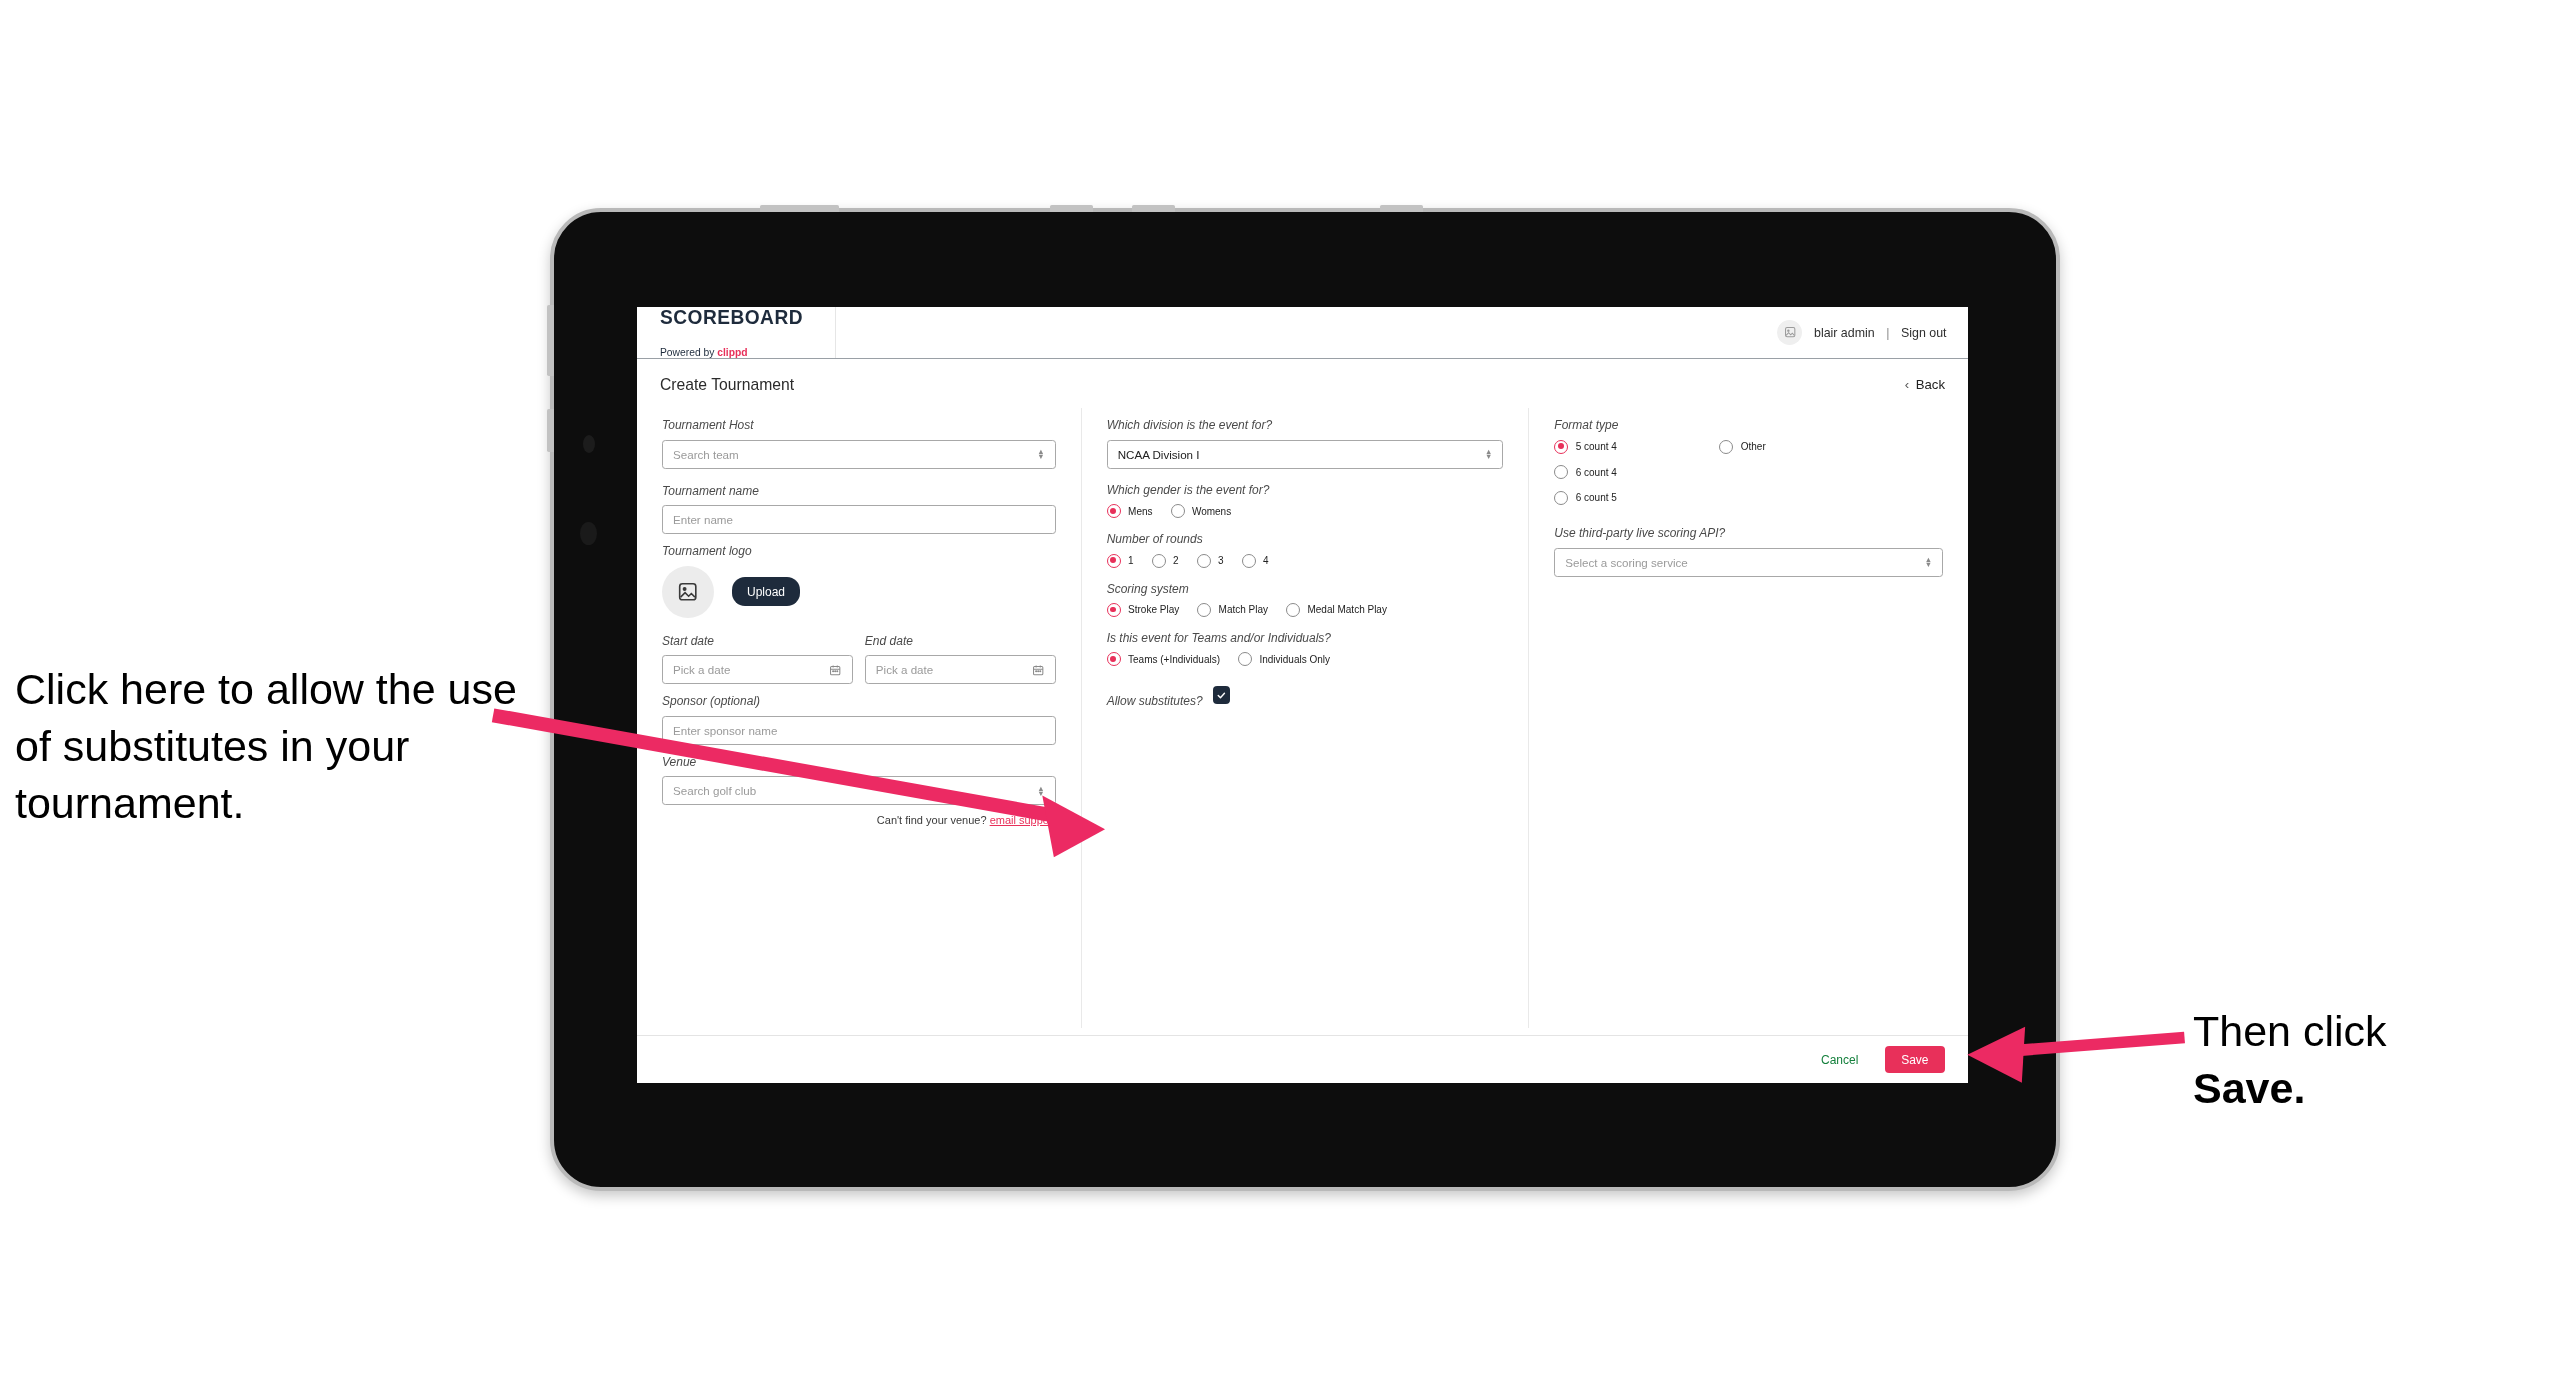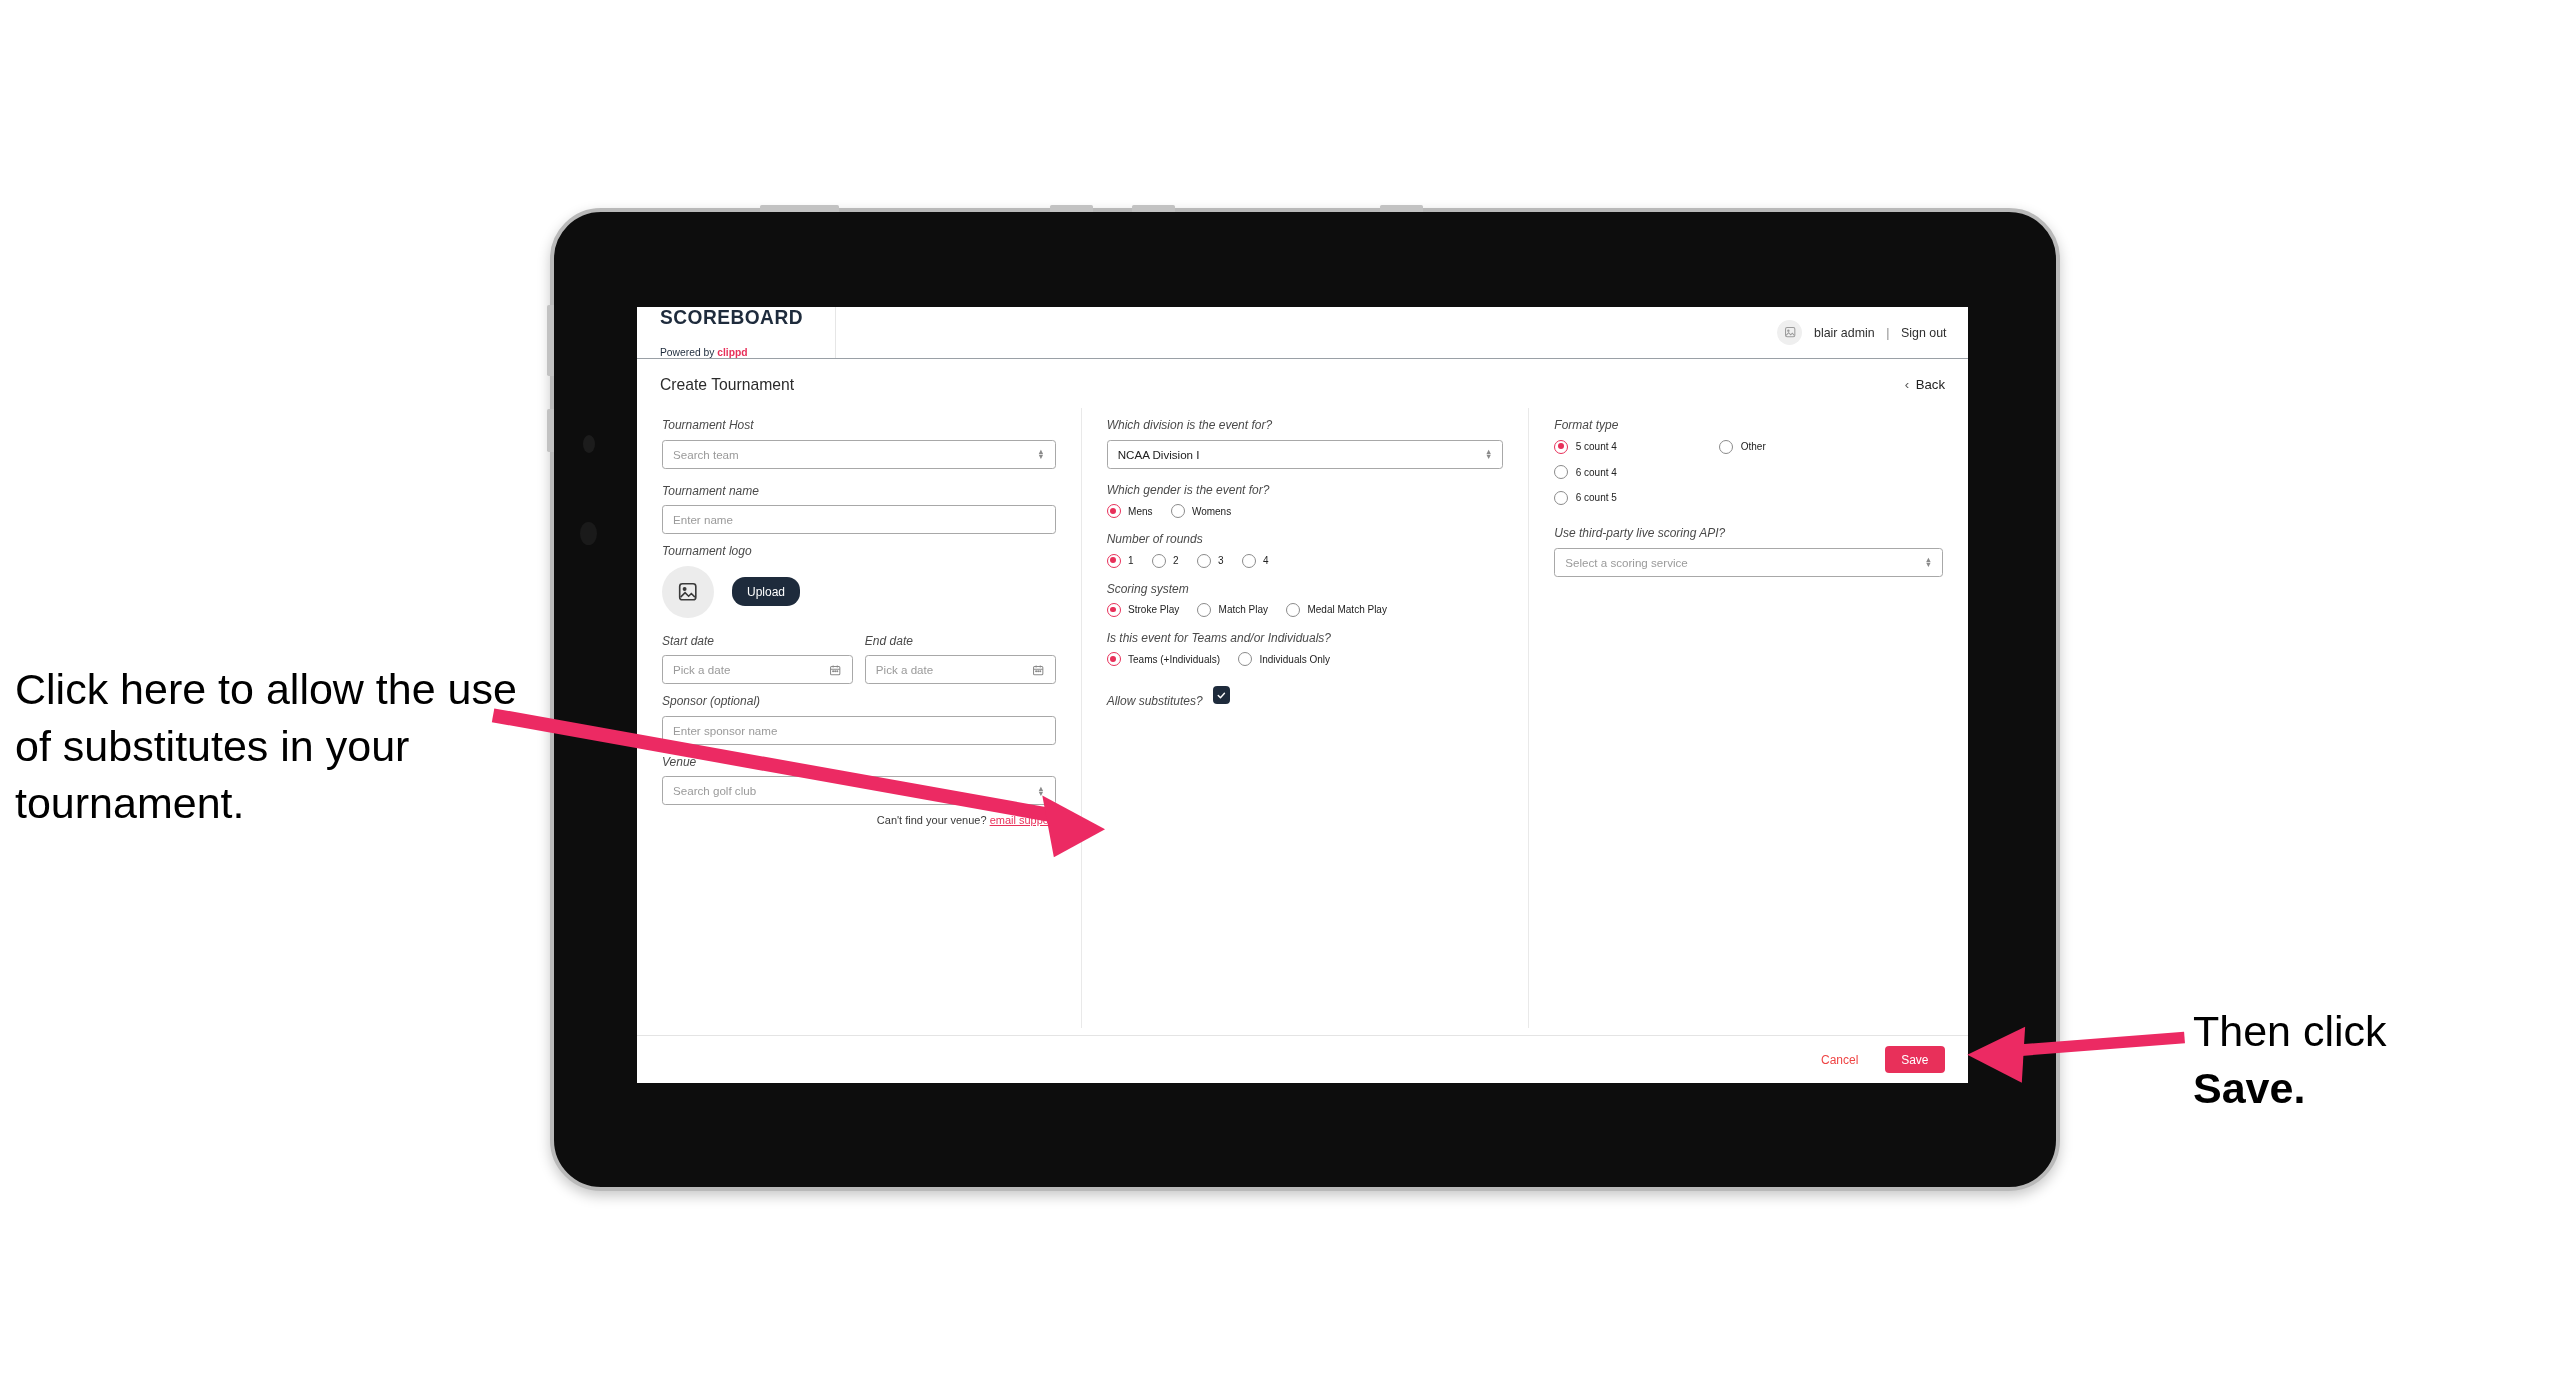--- a/index.html
+++ b/index.html
@@ -220,21 +220,21 @@
   
   .app-footer {
     position: absolute; left: 0; right: 0; bottom: 0;
     height: 48px;
     border-top: 0.8px solid #e4e4e4;
     display: flex; align-items: center; justify-content: flex-end;
     gap: 18px; padding-right: 23px;
     background: #fff;
   }
   .btn-cancel {
-    font-size: 12px; color: #ef4444; cursor: pointer; padding: 5px 8.3px;
+    font-size: 12px; color: #15803d; cursor: pointer; padding: 5px 8.3px;
   }
   .btn-save {
     background: #e8305a; color: #fff;
     font-size: 12px; border-radius: 4.1px;
     padding: 6.6px 16.5px; cursor: pointer;
   }
 
   
   .anno {
     position: absolute;

